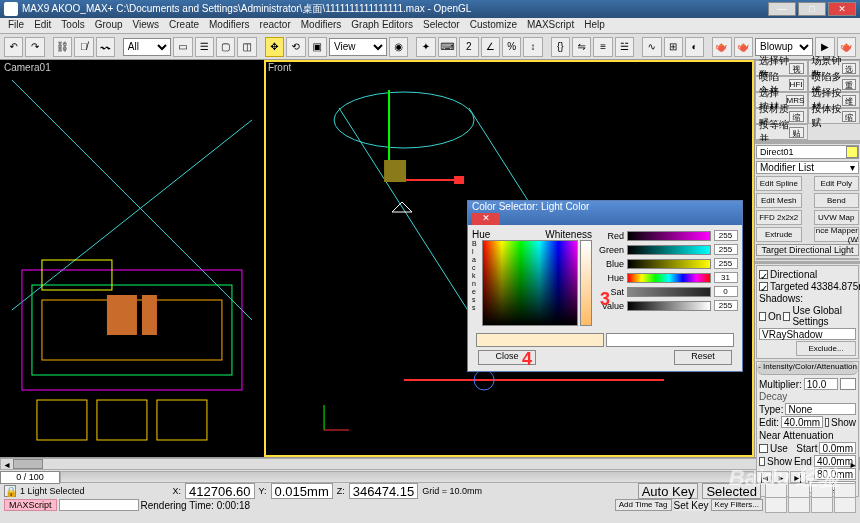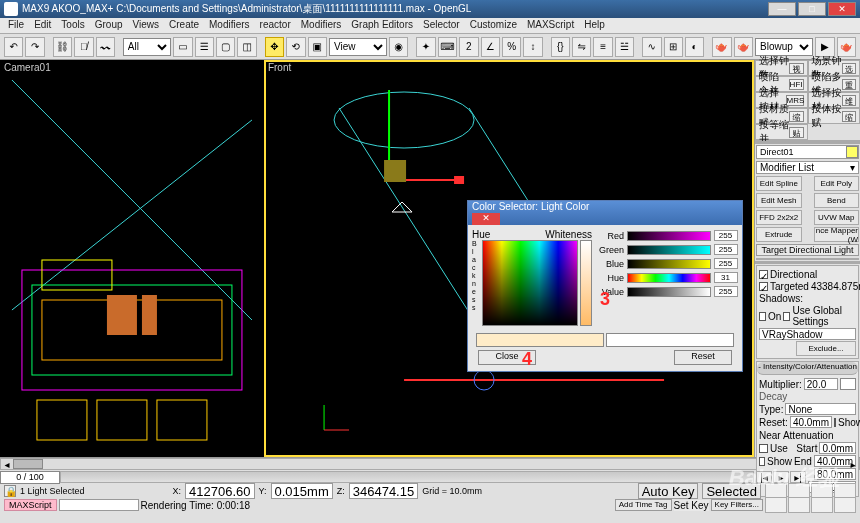--- a/index.html
+++ b/index.html
@@ -291,30 +291,30 @@
             <div class="fld">VRayShadow</div>
           </div>
         <div class="rp-btn" style="width:60px;margin-left:auto">Exclude...</div>
       </div>
     </div>
     <div class="rp-rollup">
       <div class="rp-rollup-hd">- Intensity/Color/Attenuation</div>
       <div class="rp-rollup-body">
         <div class="fld-row">
             <span class="lbl">Multiplier:</span>
-            <div class="fld">20.0</div>
+            <div class="fld">10.0</div>
             <div style="width:16px;height:12px;background:#fff;border:1px solid #888"></div>
           </div>
         <div style="color:#555">Decay</div>
         <div class="fld-row">
             <span class="lbl">Type:</span>
             <div class="fld">None</div>
           </div>
         <div class="fld-row">
-            <span class="lbl">Reset:</span>
+            <span class="lbl">Edit:</span>
             <div class="fld">40.0mm</div>
             <span class="chkbox"></span>
             <span>Show</span>
           </div>
         <div style="margin-top:2px">Near Attenuation</div>
         <div class="fld-row">
             <span class="chkbox"></span>
             <span>Use</span>
             <span class="lbl" style="margin-left:auto">Start</span>
             <div class="fld" style="flex:0 0 36px">0.0mm</div>
@@ -425,20 +425,25 @@
           <span class="sl">Blue</span>
           <div class="sbar" style="background:linear-gradient(to right,#000,#ff0)"></div>
           <div class="sval">255</div>
         </div>
         <div class="cd-srow">
           <span class="sl">Hue</span>
           <div class="sbar" style="background:linear-gradient(to right,red,yellow,lime,cyan,blue,magenta,red)"></div>
           <div class="sval">31</div>
         </div>
         <div class="cd-srow">
+          <span class="sl">Sat</span>
+          <div class="sbar" style="background:linear-gradient(to right,#888,#222)"></div>
+          <div class="sval">0</div>
+        </div>
+        <div class="cd-srow">
           <span class="sl">Value</span>
           <div class="sbar" style="background:linear-gradient(to right,#000,#fff)"></div>
           <div class="sval">255</div>
         </div>
       </div>
   </div>
   <div class="cd-swatch-row" style="padding:0 8px">
     <div class="sw" style="background:#ffecc8"></div>
     <div class="sw" style="background:#ffffff"></div>
   </div>

